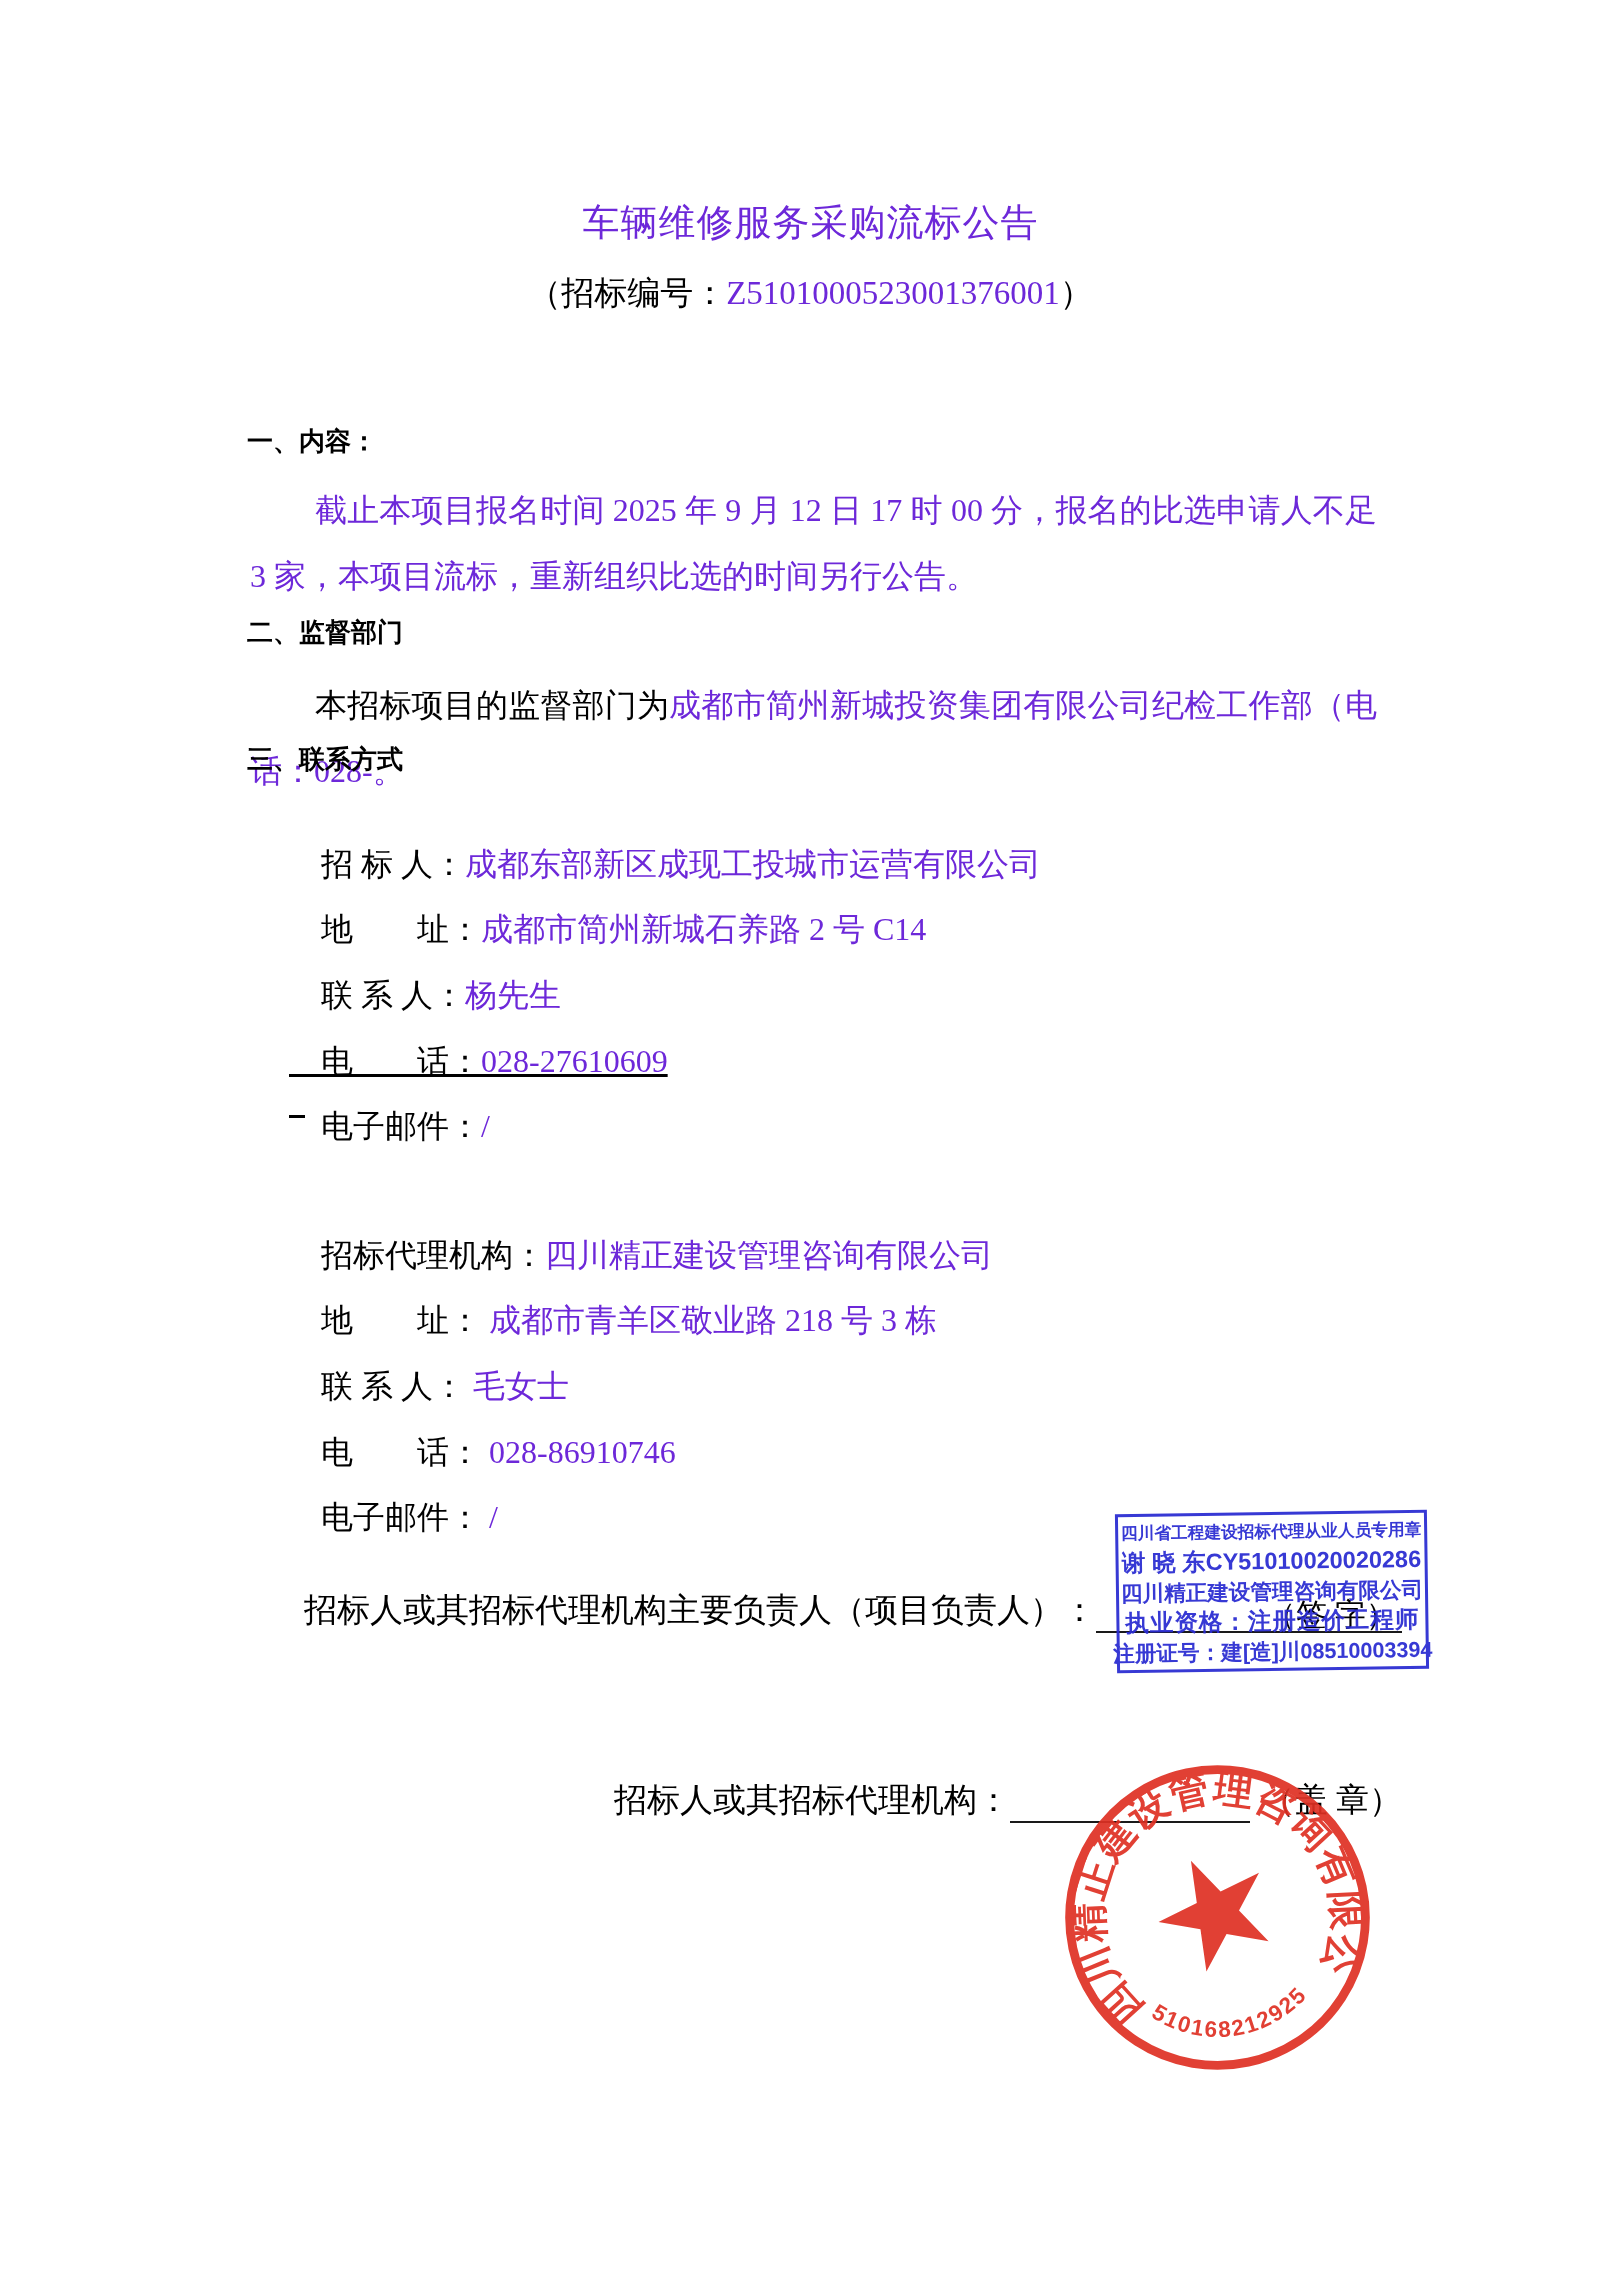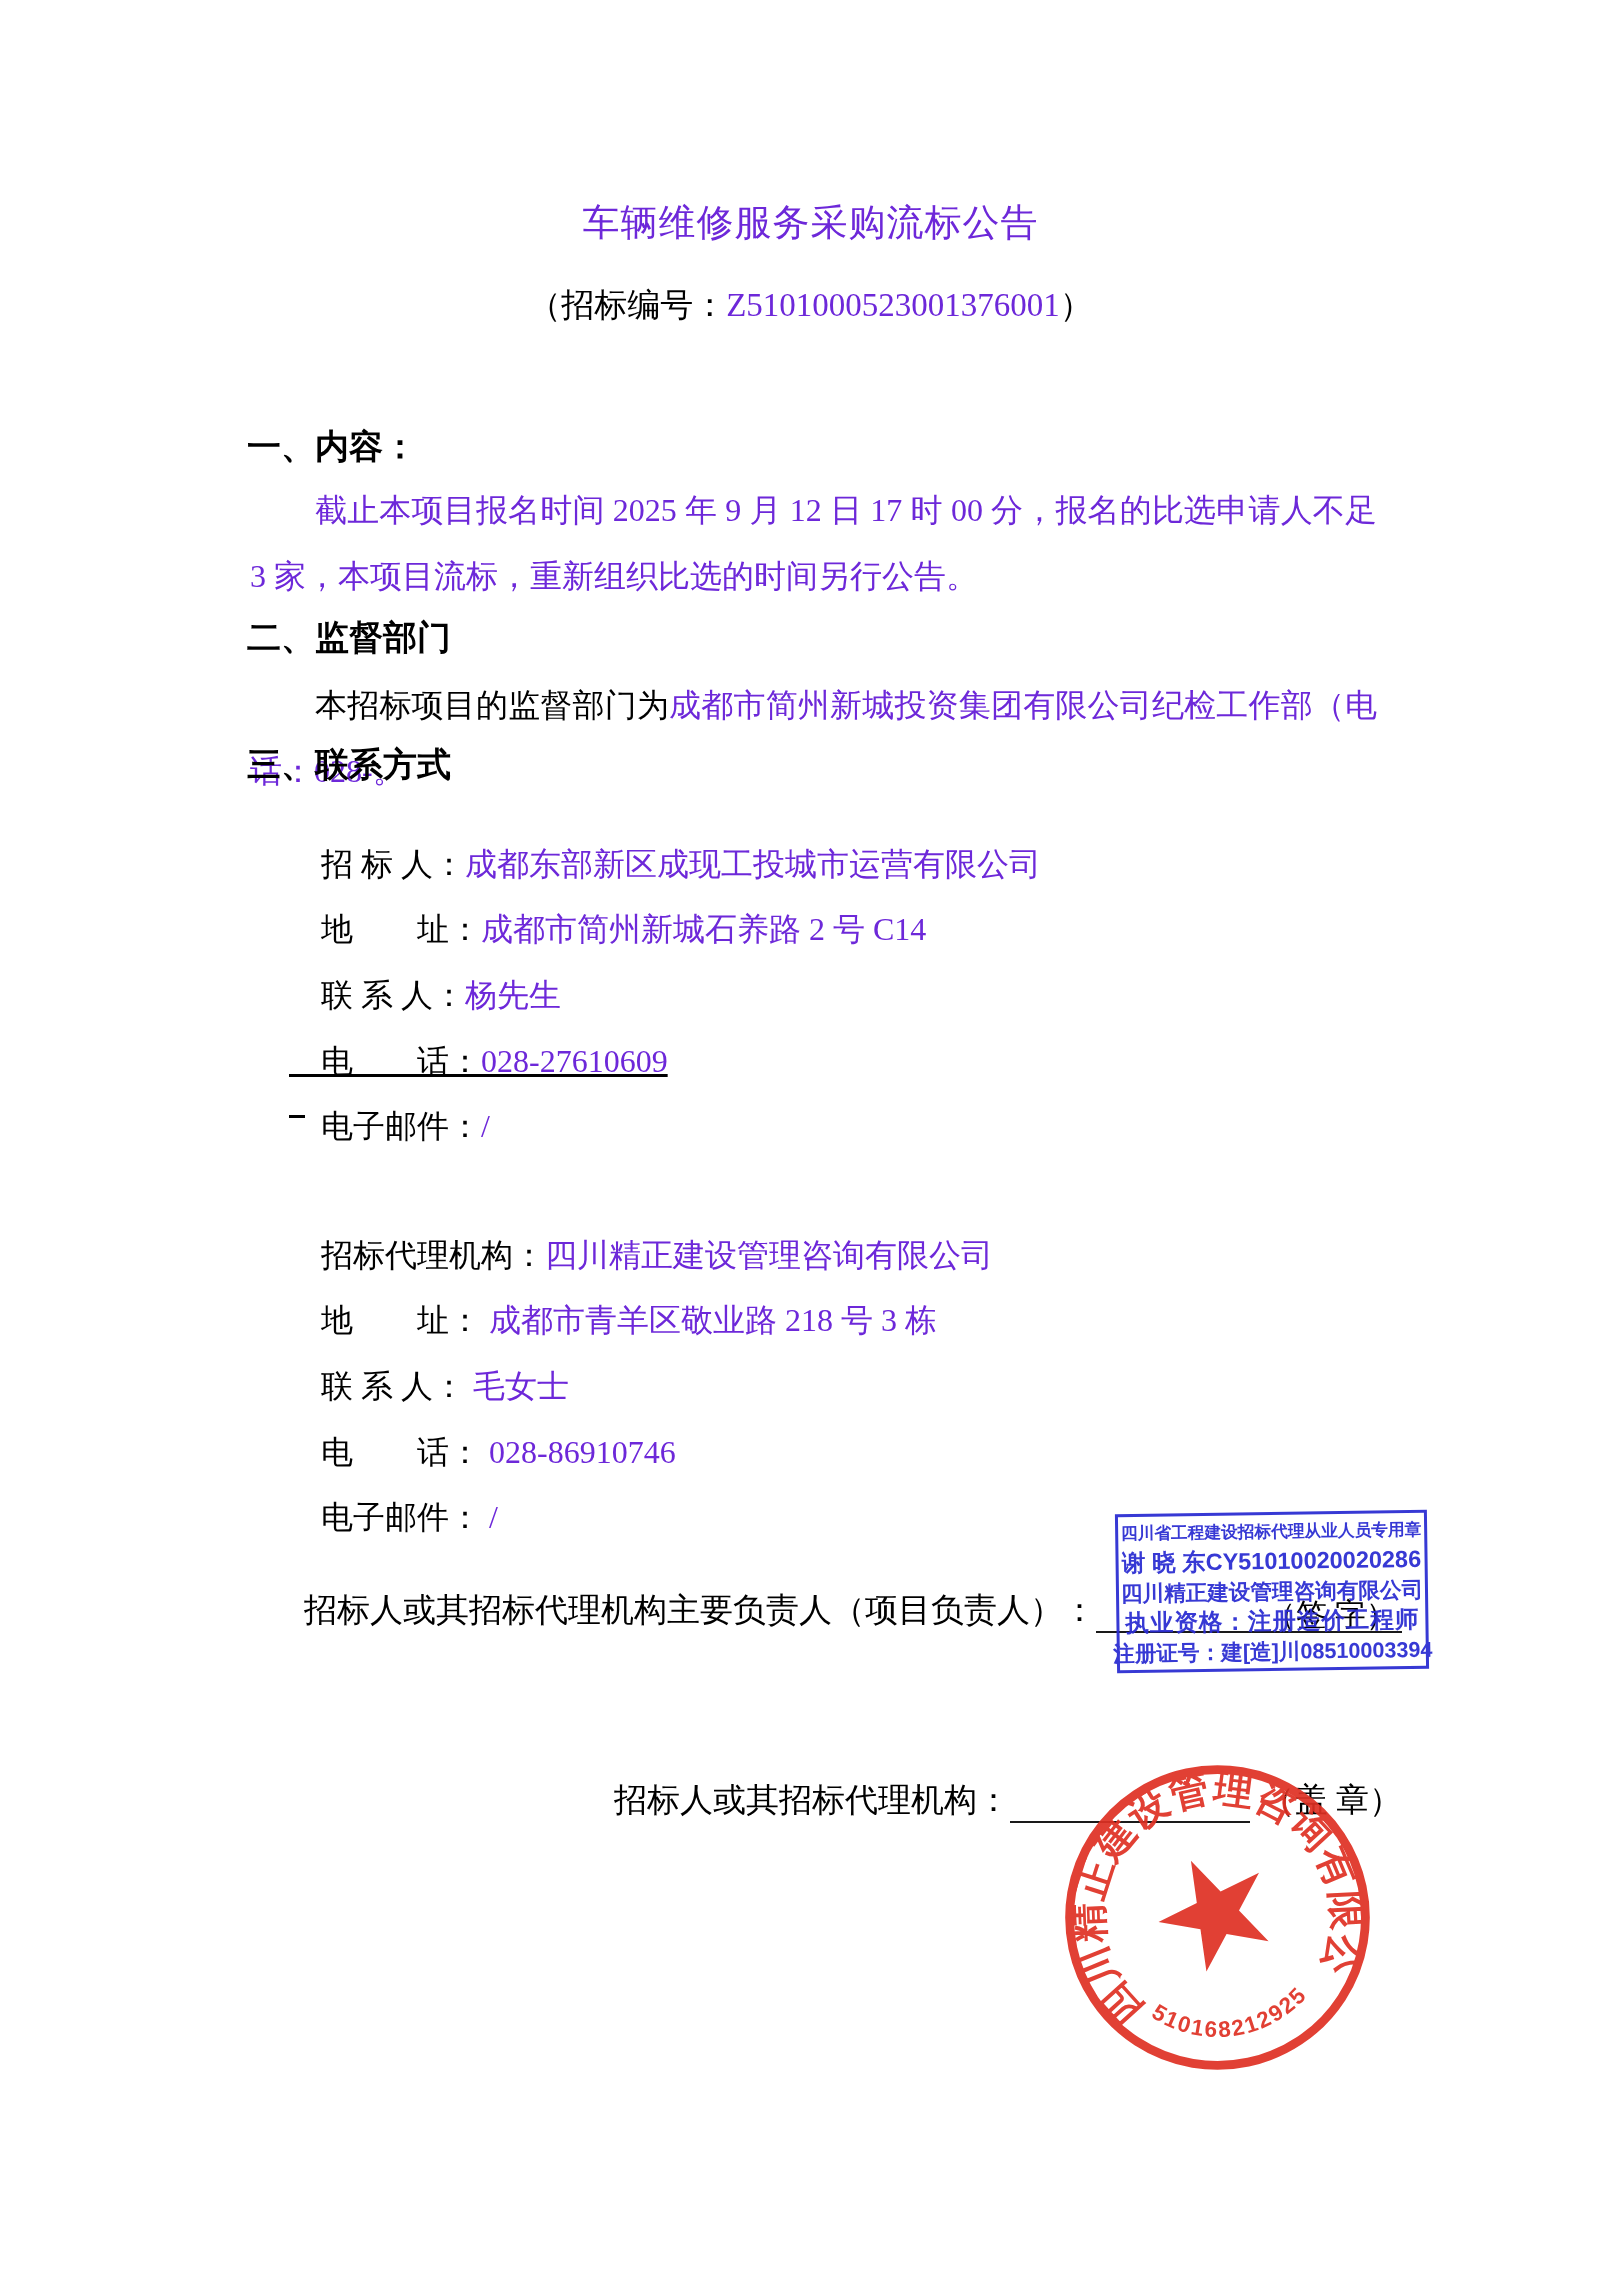--- a/index.html
+++ b/index.html
@@ -9,24 +9,24 @@
     background:#ffffff;
     margin:0 auto;
     overflow:hidden;
     font-family:"Liberation Serif","DejaVu Serif",serif;
     color:#000;
   }
   .abs{position:absolute;}
   .center{left:0;width:1621px;text-align:center;}
   .blue{color:#6d28d9;}
   .doc-title{top:198px;font-size:37px;letter-spacing:1px;}
-  .doc-subtitle{top:283px;font-size:33px;}
+  .doc-subtitle{top:271px;font-size:33px;}
   .h-sec{
     font-family:"Liberation Sans","DejaVu Sans",sans-serif;
-    font-weight:700;font-size:34px;left:247px;
+    font-weight:700;font-size:26px;left:247px;
   }
   .para{
     left:250px;width:1127px;
     font-size:32px;line-height:66px;
     text-align:justify;text-indent:65px;
   }
   .fline{left:289px;font-size:32px;white-space:pre;}
   .sig1{left:304px;top:1588px;font-size:33px;white-space:nowrap;}
   .sig2{left:614px;top:1778px;font-size:33px;white-space:nowrap;}
   .blank1{

